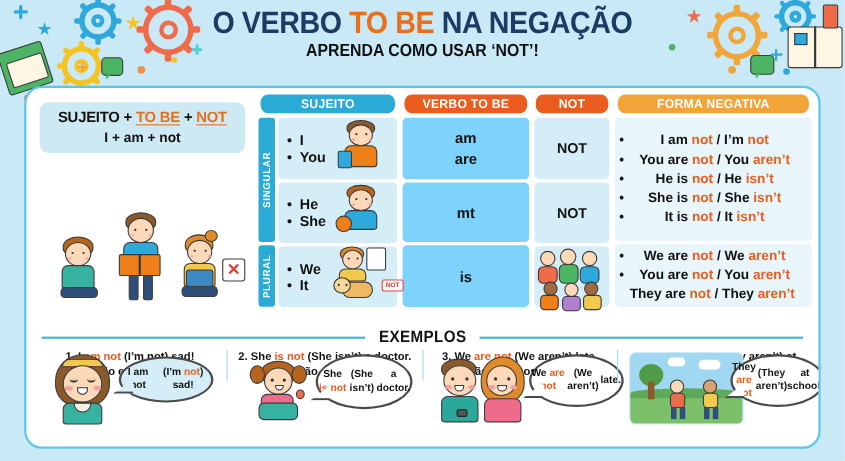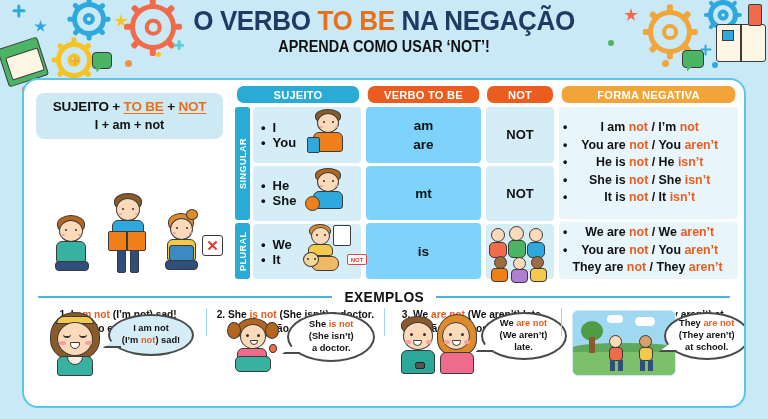--- a/index.html
+++ b/index.html
@@ -130,37 +130,37 @@
   .formcell { background:#e8f5fb; border-radius:4px; padding:2px 6px 2px 4px;
               display:flex; flex-direction:column; justify-content:center; }
   .formcell.r1 { flex:2.03; } .formcell.r2 { flex:1; }
   .formline { font-size:12.4px; font-weight:bold; color:#111; text-align:center;
               line-height:1.42; white-space:nowrap; }
   .formline .bul { float:left; }
   .formline .not { color:#ea5d1e; }
 
   
   .exemplos-head {
-    display:flex; align-items:center; gap:9px; padding:0 14px; margin-top:8px; height:19px;
+    display:flex; align-items:center; gap:9px; padding:0 14px; margin-top:18px; height:19px;
   }
   .exemplos-head .rule { flex:1; height:2px; background:#49b6dd; }
   .exemplos-head .lbl { font-size:15px; font-weight:bold; color:#111; letter-spacing:0.4px;
                         transform:scaleX(0.92); }
 
   .examples { display:flex; flex:1; padding:2px 6px 4px 6px; }
   .ex { flex:1; position:relative; padding:0 4px; display:flex; flex-direction:column; }
   .ex + .ex { border-left:1.5px solid #9ed8ee; }
   .ex-art { flex:1; position:relative; }
   .ex-cap { text-align:center; font-size:10.2px; font-weight:bold; color:#111; line-height:1.35;
             white-space:nowrap; overflow:hidden; }
   .ex-cap .not { color:#ea5d1e; }
 
   .bubble {
     position:absolute; background:#d5edf7; border:2px solid #4a4a4a; border-radius:50%;
-    display:flex; flex-direction:column; align-items:center; justify-content:center;
+    display:flex; flex-direction:row; align-items:center; justify-content:center;
     text-align:center; font-size:9.3px; font-weight:bold; color:#111; line-height:1.28;
   }
   .bubble.white { background:#ffffff; }
   .bubble .not { color:#ea5d1e; }
   .bubble .tail { position:absolute; left:-7px; bottom:6px; width:18px; height:14px;
                   background:inherit; border:2px solid #4a4a4a; border-right:none; border-top:none;
                   clip-path:polygon(100% 0,100% 100%,0 100%); }
 
   
   .fig { position:absolute; }

